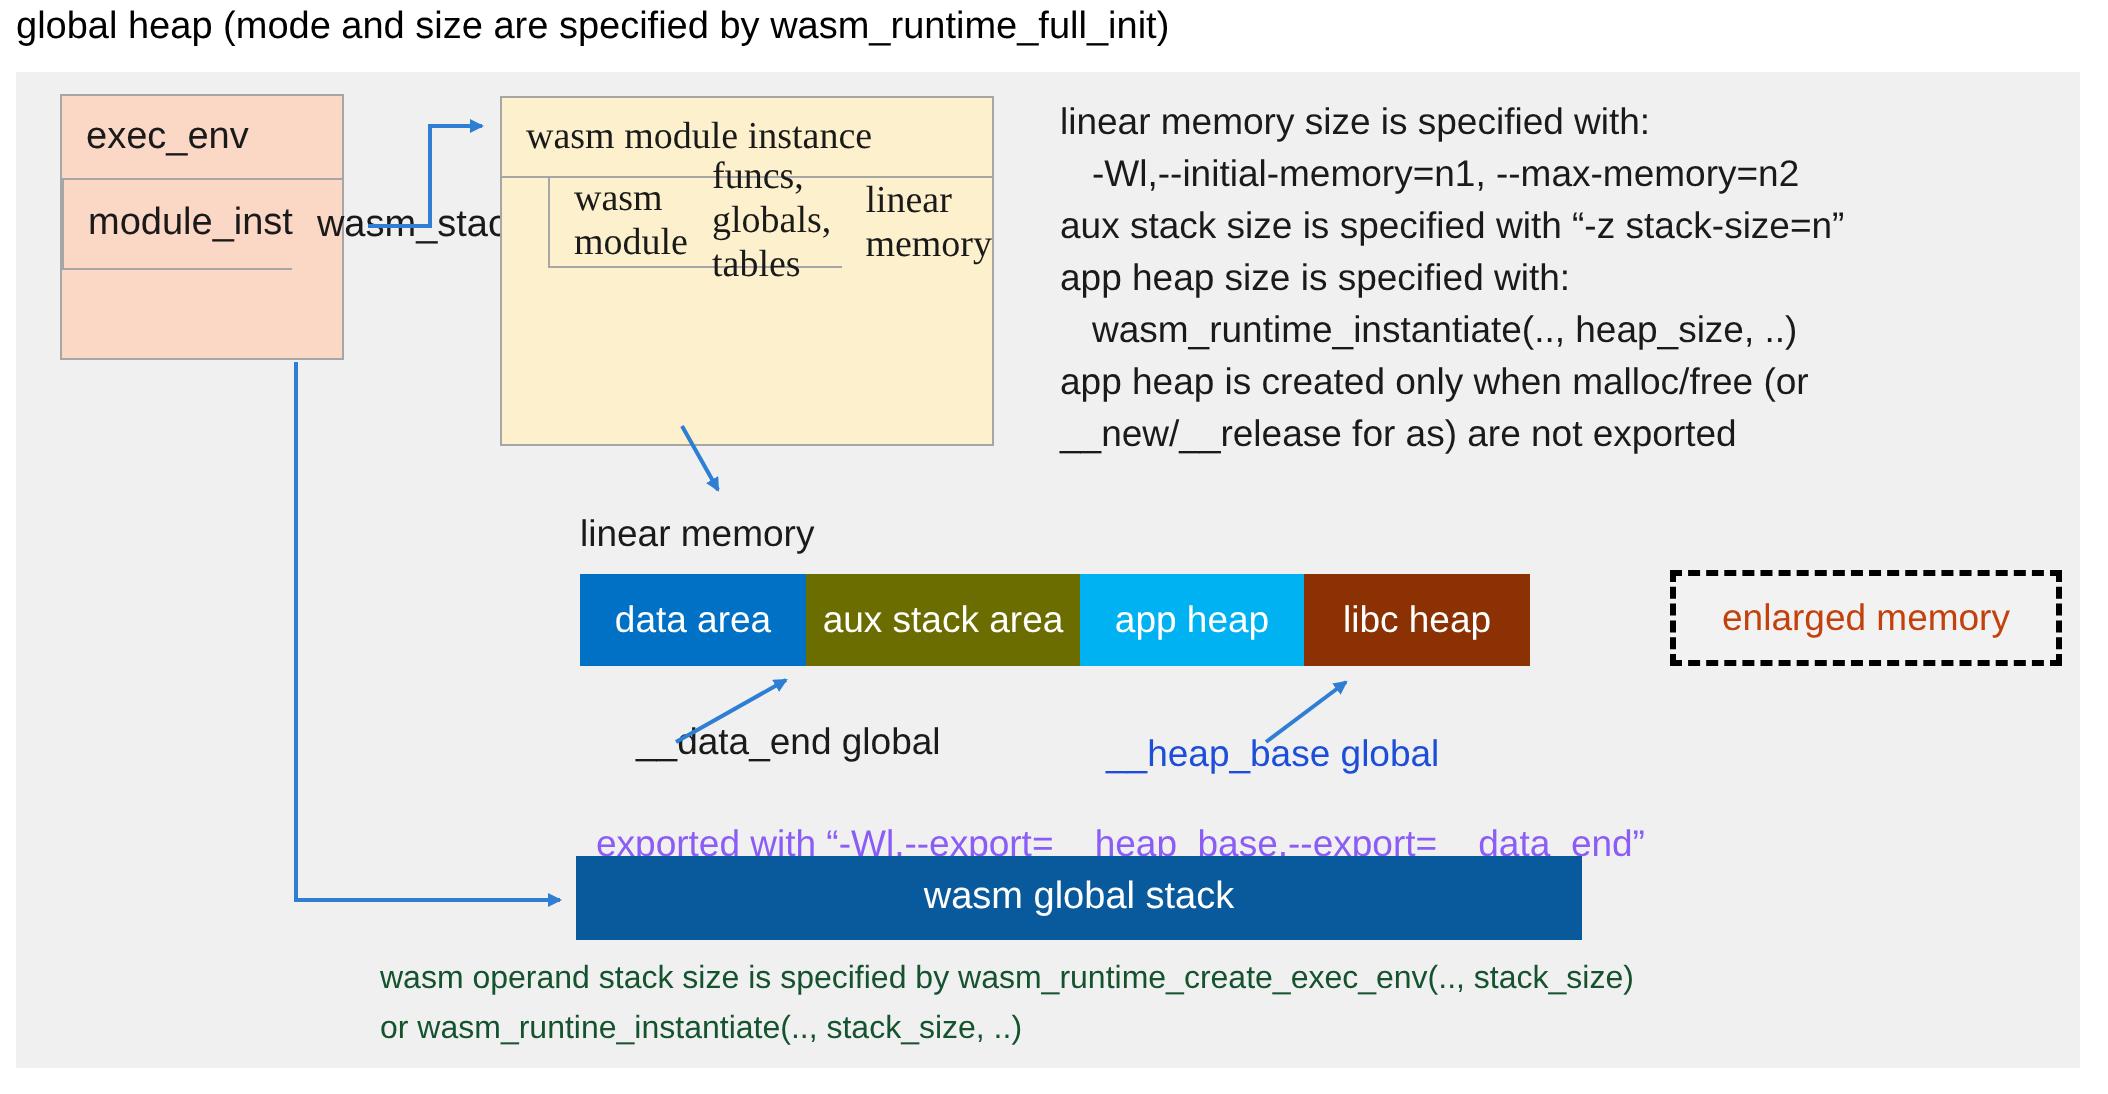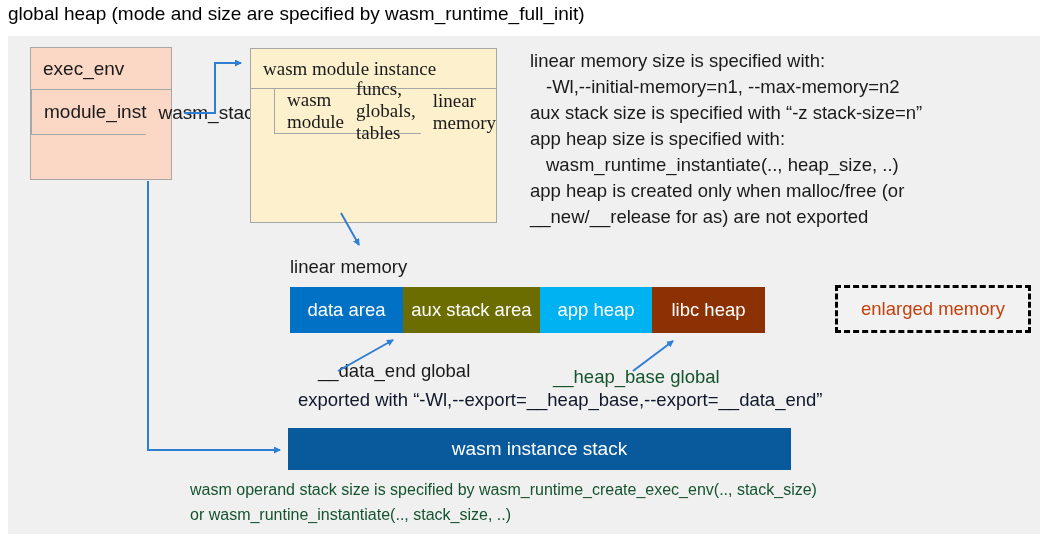--- a/index.html
+++ b/index.html
@@ -34,22 +34,22 @@
   .seg-data{width:113px;background:#0071c5;}
   .seg-aux{width:137px;background:#6c6d00;}
   .seg-app{width:112px;background:#00b2f1;}
   .seg-libc{width:113px;background:#8c3103;}
   #enlarged-box{left:795px;top:285px;width:190px;height:42px;border:3px dashed #000;
                 display:flex;align-items:center;justify-content:center;
                 font-size:18.5px;color:#c2410c;background:#f2f2f2;margin-left:40px;}
 
   
   #data-end-label{left:318px;top:360px;font-size:18.5px;color:#1a1a1a;}
-  #heap-base-label{left:553px;top:366px;font-size:18.5px;color:#14532d;}
-  #exported-label{left:298px;top:389px;font-size:18.5px;color:#0f172a;text-align:right;}
+  #heap-base-label{left:553px;top:366px;font-size:18.5px;color:#1d4ed8;}
+  #exported-label{left:298px;top:411px;font-size:18.5px;color:#8b5cf6;text-align:right;}
 
   
   #operand-bar{left:288px;top:428px;width:503px;height:42px;background:#085a9d;
                display:flex;align-items:center;justify-content:center;color:#fff;font-size:19px;}
 
   
   #footer{left:190px;top:477px;width:850px;font-size:16px;line-height:25px;color:#14532d;}
 
   
   #connectors{left:0;top:0;width:1054px;height:547px;pointer-events:none;}
@@ -102,21 +102,21 @@
     <div class="seg seg-aux">aux stack area</div>
     <div class="seg seg-app">app heap</div>
     <div class="seg seg-libc">libc heap</div>
   </div>
   <div class="abs" id="enlarged-box">enlarged memory</div>
 
   <div class="abs" id="data-end-label">__data_end global</div>
   <div class="abs" id="heap-base-label">__heap_base global</div>
   <div class="abs" id="exported-label">exported with “-Wl,--export=__heap_base,--export=__data_end”</div>
 
-  <div class="abs" id="operand-bar">wasm instance stack</div>
+  <div class="abs" id="operand-bar">wasm global stack</div>
 
   <div class="abs" id="footer">
     <div>wasm operand stack size is specified by wasm_runtime_create_exec_env(.., stack_size)</div>
     <div>or wasm_runtine_instantiate(.., stack_size, ..)</div>
   </div>
 
   <svg class="abs" id="connectors" width="1054" height="547" viewBox="0 0 1054 547" xmlns="http://www.w3.org/2000/svg">
     <defs>
       <marker id="arrow" markerWidth="8" markerHeight="8" refX="6" refY="3.5" orient="auto" markerUnits="userSpaceOnUse">
         <path d="M0,0 L7,3.5 L0,7 Z" fill="#2e7ed3"></path>

